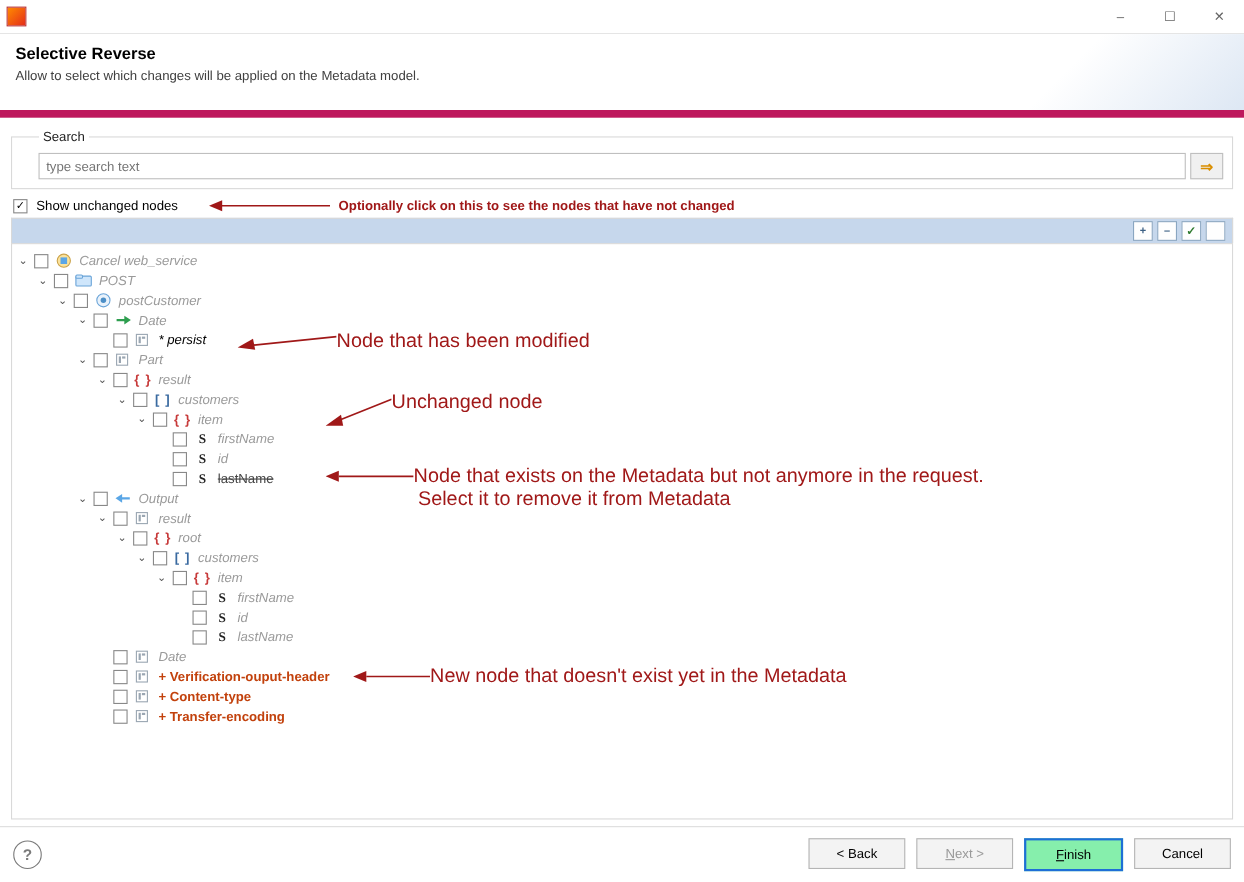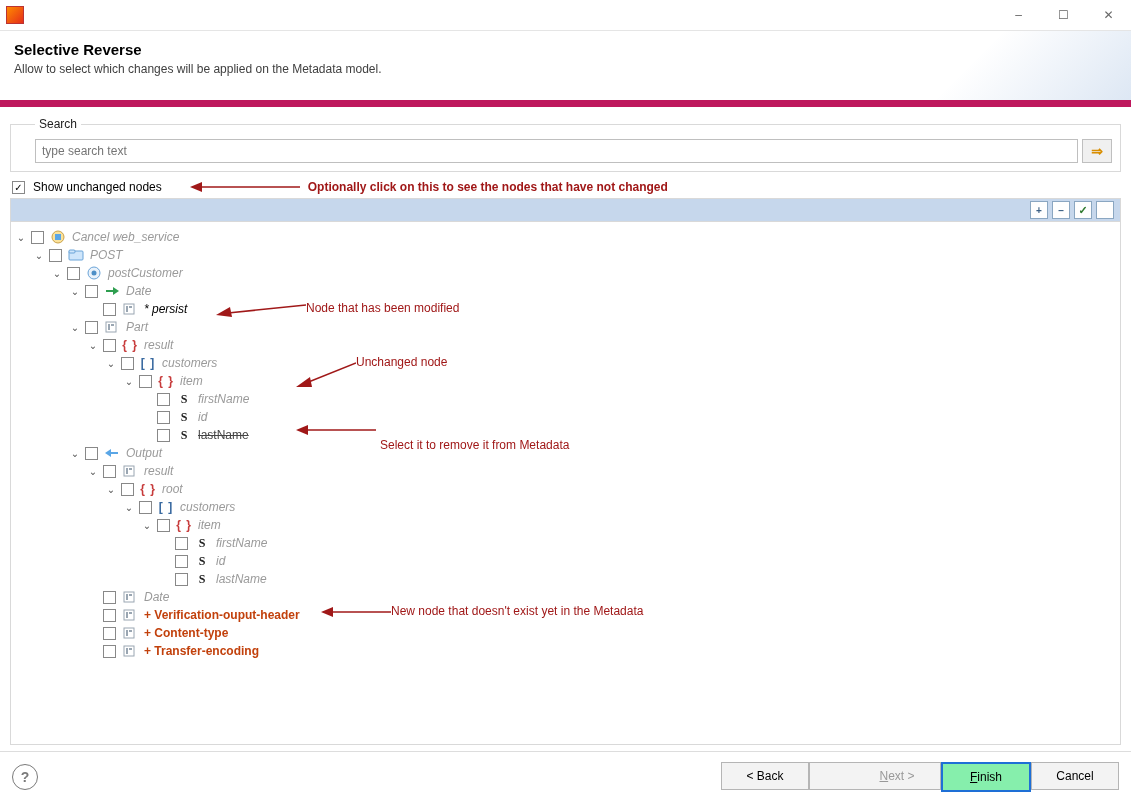--- a/index.html
+++ b/index.html
@@ -161,35 +161,35 @@
     padding:0 12px;
     background:#fff;
   }
   .footer-left {
     width:24px; height:24px;
     border:1.5px solid #7a7a7a; border-radius:50%;
     display:flex; align-items:center; justify-content:center;
     color:#7a7a7a; font-weight:bold; font-size:14px;
     cursor:pointer;
   }
-  .footer-buttons { display:flex; gap:0; }
+  .footer-buttons { display:flex; gap:10px; }
   .btn {
     min-width:86px;
     height:26px;
     border:1px solid #b5b5b5;
     background:#f3f3f3;
     display:flex; align-items:center; justify-content:center;
     font-size:12px;
     cursor:pointer;
   }
-  .btn.disabled { color:#999; background:#f3f3f3;padding-left:44px;}
+  .btn.disabled { color:#999; background:#f3f3f3;}
   .btn.primary { border:2px solid #1e6fd6; background:#86efac;}
   .btn .accel { text-decoration:underline; }
   .overlay-annots { position:absolute; left:0; top:0; width:100%; height:100%; pointer-events:none; }
-  .overlay-annots > div { position:absolute; color:#a01818; font-size:12px; }
+  .overlay-annots > div { position:absolute; color:#a01818; font-size:18px; }
 </style>
 </head>
 <body>
 
 <div class="titlebar">
   <div class="titlebar-left">
     <div class="titlebar-icon"></div>
     <span></span>
   </div>
   <div class="win-controls">
@@ -604,21 +604,21 @@
             <line x1="90" y1="6" x2="12" y2="14" stroke="#a01818" stroke-width="1.5"></line>
             <polygon points="0,16 14,8 16,18" fill="#a01818"></polygon>
           </svg><span>Node that has been modified</span></div>
         <div style="left: 285px; top: 137px;"><svg width="60" height="30" style="vertical-align:top">
             <line x1="60" y1="4" x2="10" y2="24" stroke="#a01818" stroke-width="1.5"></line>
             <polygon points="0,28 14,18 16,28" fill="#a01818"></polygon>
           </svg><span style="position:relative; top:-4px">Unchanged node</span></div>
         <div style="left: 285px; top: 200px;"><svg width="80" height="16" style="vertical-align:middle">
             <line x1="80" y1="8" x2="12" y2="8" stroke="#a01818" stroke-width="1.5"></line>
             <polygon points="0,8 12,3 12,13" fill="#a01818"></polygon>
-          </svg><br><span style="margin-left:84px">Select it to remove it from Metadata</span></div>
+          </svg><span>Node that exists on the Metadata but not anymore in the request.</span><br><span style="margin-left:84px">Select it to remove it from Metadata</span></div>
         <div style="left: 310px; top: 382px;"><svg width="70" height="16" style="vertical-align:middle">
             <line x1="70" y1="8" x2="12" y2="8" stroke="#a01818" stroke-width="1.5"></line>
             <polygon points="0,8 12,3 12,13" fill="#a01818"></polygon>
           </svg><span>New node that doesn't exist yet in the Metadata</span></div>
       </div>
   </div>
 </div>
 
 <div class="footer">
   <div class="footer-left">

